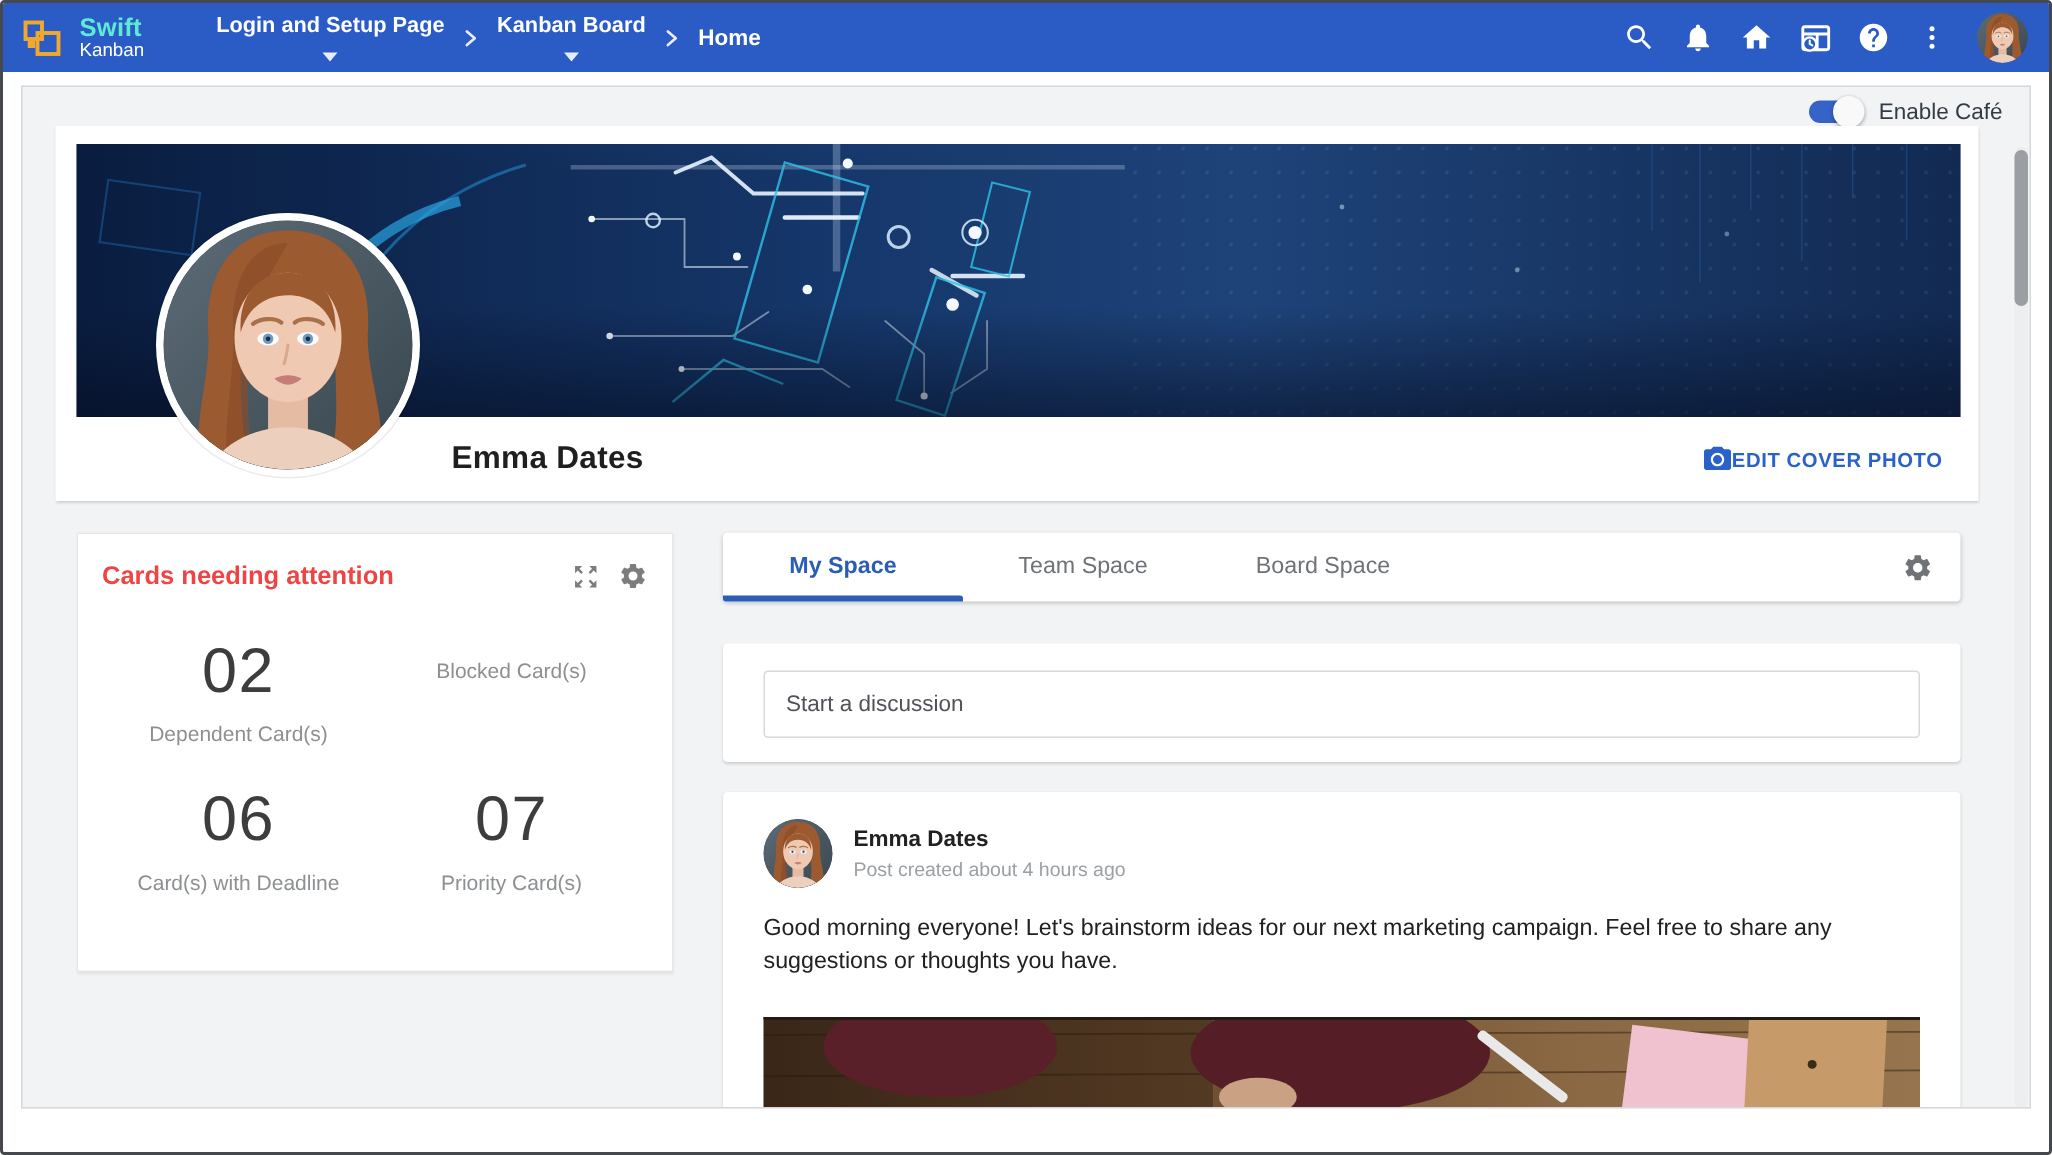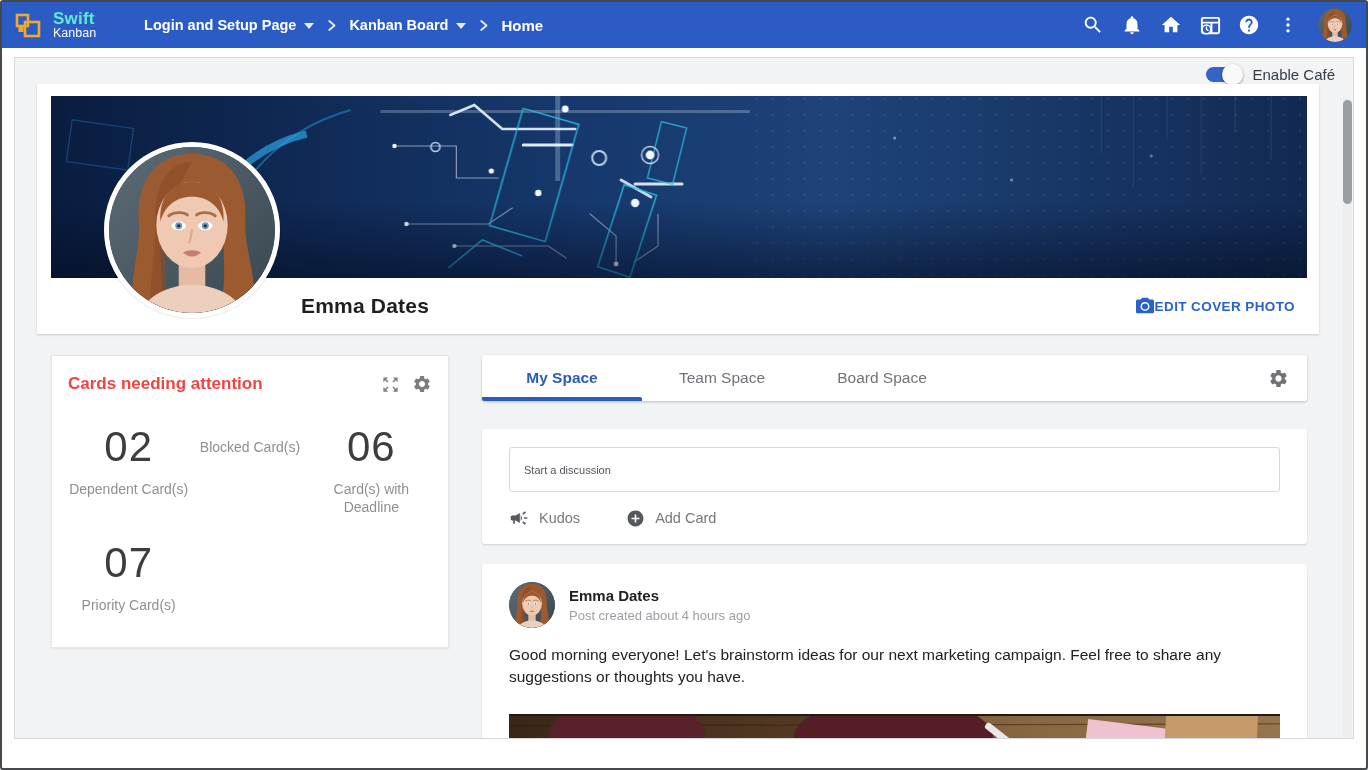--- a/index.html
+++ b/index.html
@@ -7,21 +7,21 @@
   body { font-family:"Liberation Sans", sans-serif; background:#fff; position:relative; overflow:hidden; }
   .window { position:absolute; inset:0; border:2px solid #45494e; border-radius:3px; background:#fff; overflow:hidden; }
 
   
   .topbar { position:absolute; top:0; left:0; right:0; height:46px; background:#2b5cc6; display:flex; align-items:center; padding:0 14px 0 12px; }
   .logo { display:flex; align-items:center; gap:7px; margin-right:48px; }
   .logo-text { line-height:1.05; }
   .logo-text .l1 { color:#5eead4; font-weight:bold; font-size:17px; letter-spacing:.2px; }
   .logo-text .l2 { color:#ffffff; font-size:12.5px; }
   .crumbs { display:flex; align-items:center; gap:10px; color:#fff; font-size:14.5px; font-weight:600; }
-  .crumb { display:flex; align-items:center; gap:8px; cursor:pointer; }
+  .crumb { display:flex; align-items:center; gap:8px; cursor:pointer;flex-direction:column; }
   .caret { width:0; height:0; border-left:5px solid transparent; border-right:5px solid transparent; border-top:6px solid #e8edf8; margin-top:2px; }
   .crumb-home { font-weight:bold; font-size:15px; }
   .top-icons { margin-left:auto; display:flex; align-items:center; gap:9px; }
   .tbtn { width:30px; height:30px; display:flex; align-items:center; justify-content:center; cursor:pointer; border-radius:50%; }
   .tbtn svg { display:block; }
   .top-avatar { width:34px; height:34px; border-radius:50%; overflow:hidden; margin-left:6px; cursor:pointer; }
 
   
   .panel { position:absolute; top:55px; left:12px; width:1340px; height:682px; background:#f1f3f4; border:1px solid #d6d9dc; overflow:hidden; }
 
@@ -39,34 +39,34 @@
   .edit-cover { margin-left:auto; display:flex; align-items:center; color:#2a62c9; font-weight:bold; font-size:13.5px; letter-spacing:.4px; cursor:pointer; }
 
   
   .columns { display:flex; gap:33px; margin:21px 46px 0 36px; align-items:flex-start; }
 
   .attn-card { width:398px; height:293px; background:#fff; border:1px solid #e4e6e8; box-shadow:0 1px 2px rgba(0,0,0,.08); padding:18px 16px; }
   .attn-head { display:flex; align-items:center; }
   .attn-title { font-size:17px; font-weight:700; color:#ef4444; }
   .attn-icons { margin-left:auto; display:flex; align-items:center; gap:12px; }
   .attn-icons .icn { cursor:pointer; display:flex; }
-  .stats { display:grid; grid-template-columns:1fr 1fr 1fr; margin-top:32px; row-gap:26px; }
+  .stats { display:grid; grid-template-columns:1fr 1fr; margin-top:32px; row-gap:26px; }
   .stat { text-align:center; }
   .stat .num { font-size:42px; font-weight:500; color:#3d3d3d; letter-spacing:1px; line-height:1; }
   .stat .lbl { margin-top:13px; font-size:14px; color:#8d9093; line-height:1.25; }
 
   .feed { flex:1; min-width:0; }
   .tabbar { background:#fff; height:46px; border-radius:3px; box-shadow:0 1px 3px rgba(0,0,0,.22); display:flex; align-items:stretch; padding-right:18px; position:relative; }
   .tab { width:160px; display:flex; align-items:center; justify-content:center; font-size:15.5px; color:#6f7377; cursor:pointer; position:relative; }
   .tab.active { color:#2a5cb8; font-weight:bold; }
   .tab.active .underline { position:absolute; left:0; right:0; bottom:0; height:4px; background:#2a5cb8; border-radius:0 2px 0 2px; }
   .tab-gear { margin-left:auto; align-self:center; cursor:pointer; display:flex; }
 
   .composer { margin-top:28px; background:#fff; border-radius:3px; box-shadow:0 1px 2px rgba(0,0,0,.15); padding:18px 27px 16px; }
-  .composer input { width:100%; height:45px; border:1px solid #d8d8d8; border-radius:3px; padding:0 14px; font-size:11px; color:#4d7c0f; font-family:"Liberation Sans", sans-serif; outline:none; background:#fff; }
+  .composer input { width:100%; height:45px; border:1px solid #d8d8d8; border-radius:3px; padding:0 14px; font-size:15px; color:#4d7c0f; font-family:"Liberation Sans", sans-serif; outline:none; background:#fff; }
   .composer input::placeholder { color:#4f5358; opacity:1; }
   .composer-actions { margin-top:16px; display:flex; align-items:center; gap:46px; }
   .c-act { display:flex; align-items:center; gap:10px; color:#75787c; font-size:14.5px; cursor:pointer; }
 
   .post { margin-top:20px; background:#fff; border-radius:3px; box-shadow:0 1px 2px rgba(0,0,0,.15); padding:18px 27px; }
   .post-head { display:flex; gap:14px; align-items:center; }
   .post-avatar { width:46px; height:46px; border-radius:50%; overflow:hidden; background:#44525c; flex:0 0 auto; }
   .post-author { font-size:15px; font-weight:bold; color:#212121; }
   .post-meta { font-size:13px; color:#9aa0a6; margin-top:4px; }
   .post-body { margin-top:16px; font-size:15.5px; color:#212121; line-height:1.42; max-width:782px; }
@@ -368,34 +368,20 @@
           </div>
           <span class="tab-gear">
             <svg width="21" height="21" viewBox="0 0 24 24" fill="#6f7377">
                 <use href="#gear"></use>
               </svg>
           </span>
         </div>
 
         <div class="composer">
           <input type="text" placeholder="Start a discussion" style="">
-          <div class="composer-actions">
-            <div class="c-act">
-              <svg width="20" height="20" viewBox="0 0 24 24" fill="#55585c">
-                <path d="M18 11v2h4v-2h-4zm-2 6.61c.96.71 2.21 1.65 3.2 2.39.4-.53.8-1.07 1.2-1.6-.99-.74-2.24-1.68-3.2-2.4-.4.54-.8 1.08-1.2 1.61zM20.4 5.6c-.4-.53-.8-1.07-1.2-1.6-.99.74-2.24 1.68-3.2 2.4.4.53.8 1.07 1.2 1.6.96-.72 2.21-1.65 3.2-2.4zM4 9c-1.1 0-2 .9-2 2v2c0 1.1.9 2 2 2h1v4h2v-4h1l5 3V6L8 9H4zm11.5 3c0-1.33-.58-2.53-1.5-3.35v6.69c.92-.81 1.5-2.01 1.5-3.34z"></path>
-              </svg>
-              <span>Kudos</span>
-            </div>
-            <div class="c-act">
-              <svg width="19" height="19" viewBox="0 0 24 24" fill="#55585c">
-                <path d="M12 2C6.48 2 2 6.48 2 12s4.48 10 10 10 10-4.48 10-10S17.52 2 12 2zm5 11h-4v4h-2v-4H7v-2h4V7h2v4h4v2z"></path>
-              </svg>
-              <span>Add Card</span>
-            </div>
-          </div>
         </div>
 
         <div class="post">
           <div class="post-head">
             <div class="post-avatar">
               <svg width="46" height="46" viewBox="0 0 100 100">
                   <use href="#avatar-face"></use>
                 </svg>
             </div>
             <div>

